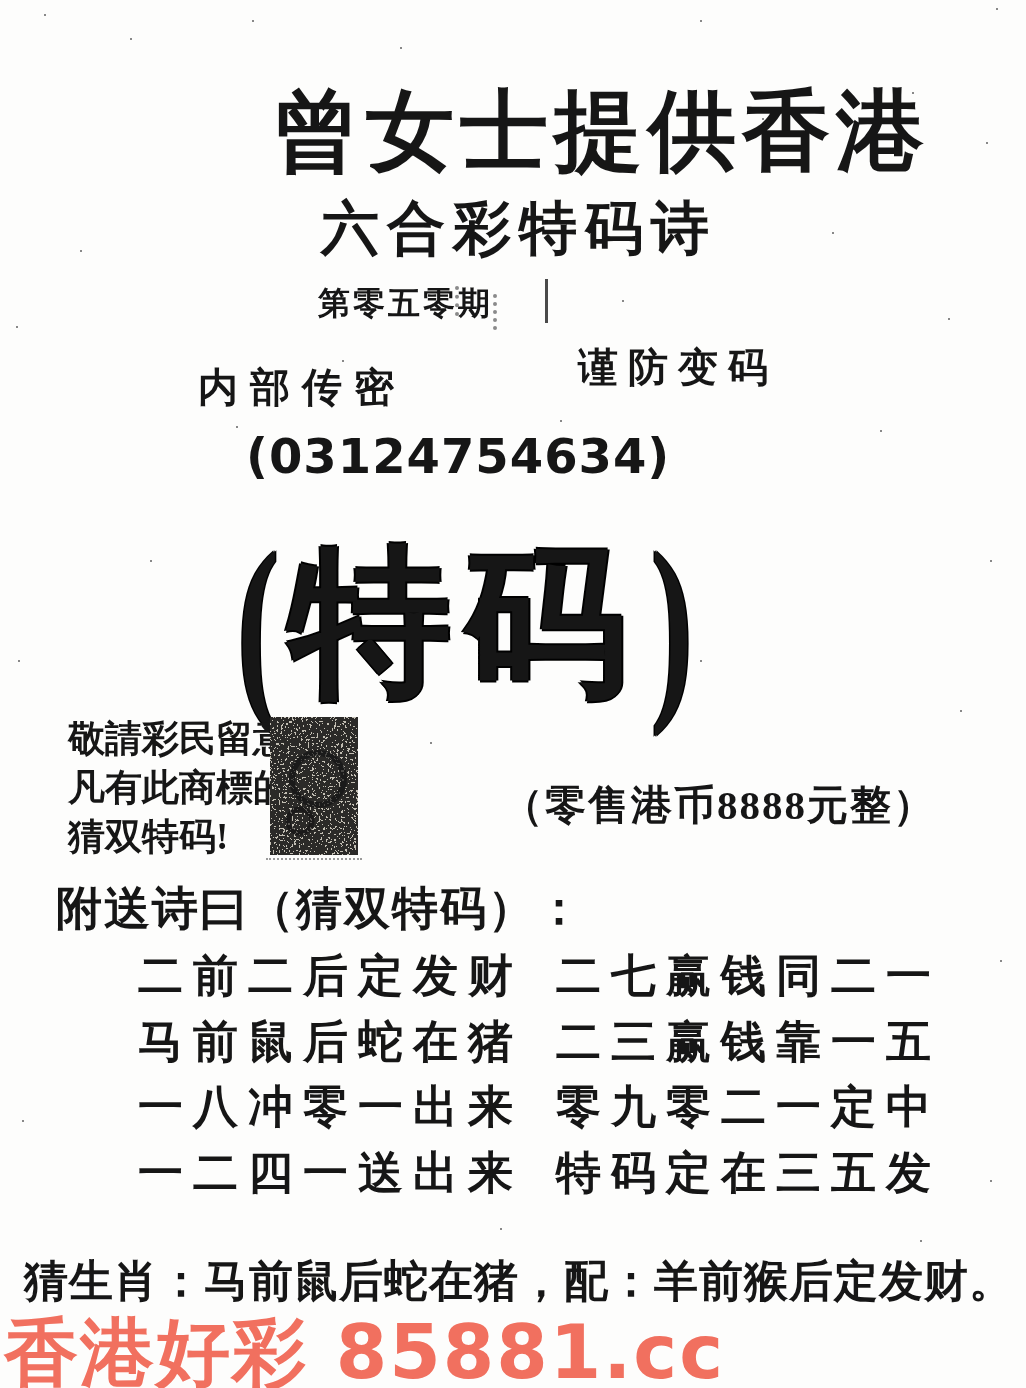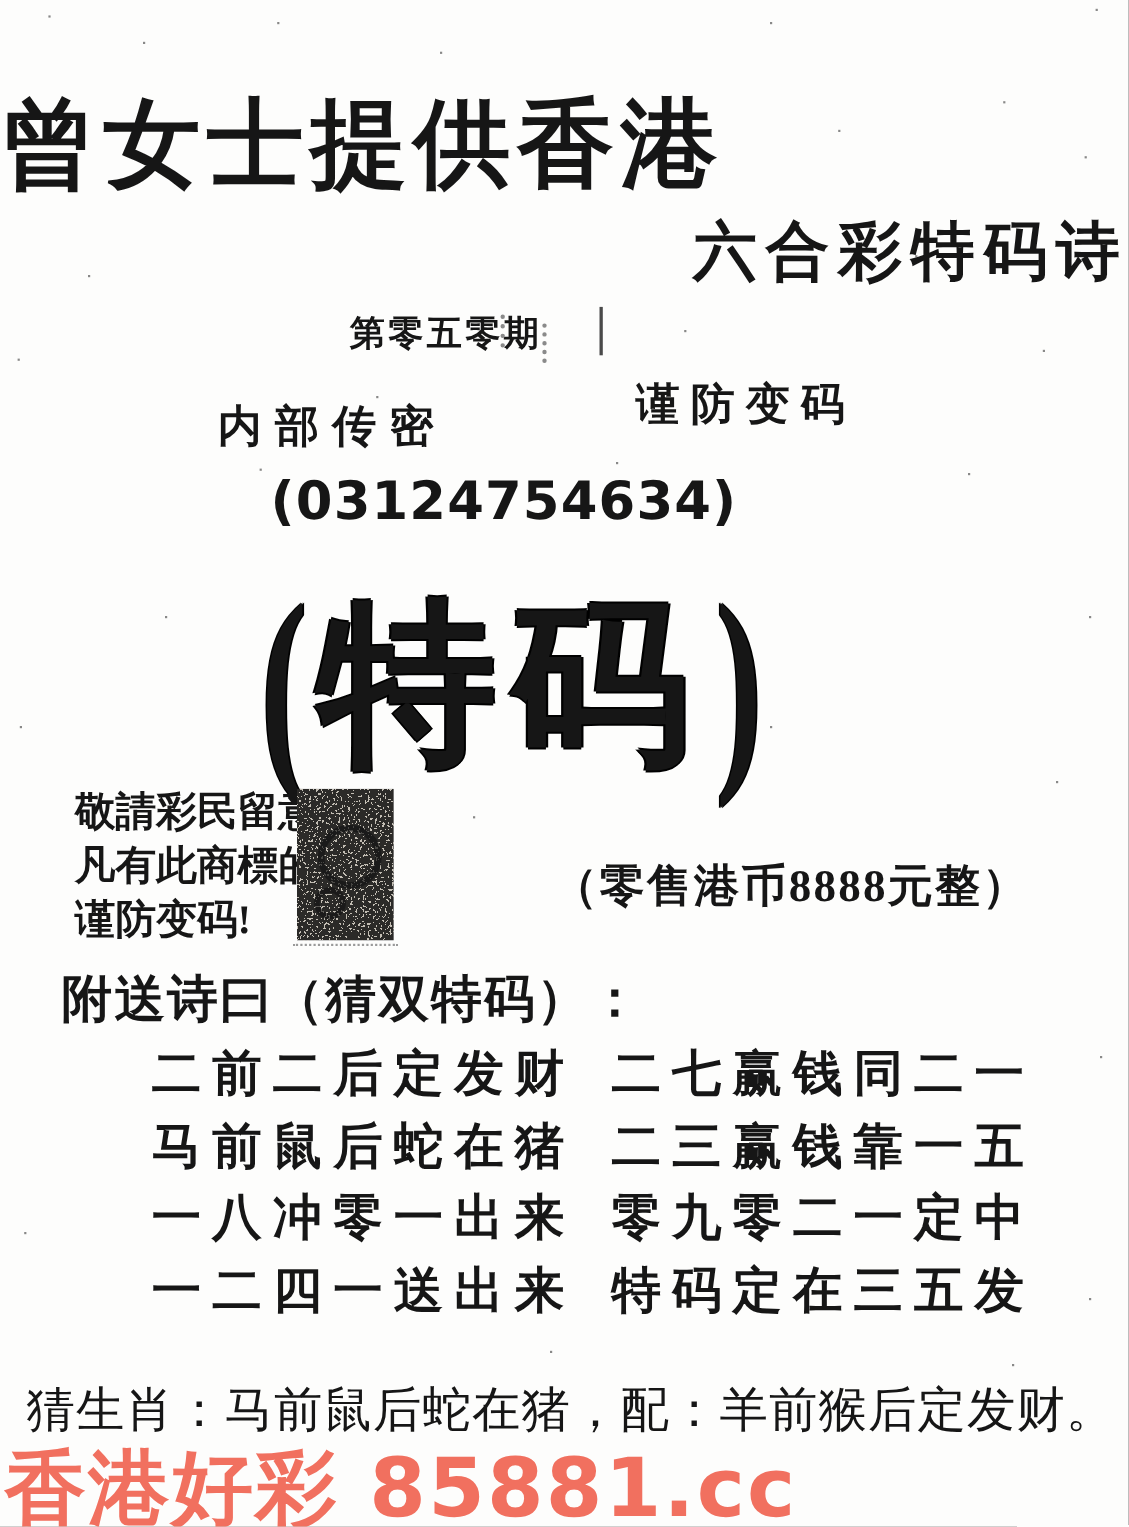--- a/index.html
+++ b/index.html
@@ -20,26 +20,26 @@
       832px 232px 0 0 #3c3c3c, 948px 318px 0 0 #3c3c3c, 16px 326px 0 0 #3c3c3c,
       236px 426px 0 0 #3c3c3c, 342px 360px 0 0 #3c3c3c, 622px 300px 0 0 #3c3c3c,
       18px 660px 0 0 #3c3c3c, 990px 560px 0 0 #3c3c3c, 960px 710px 0 0 #3c3c3c,
       430px 742px 0 0 #3c3c3c, 470px 900px 0 0 #3c3c3c, 1000px 960px 0 0 #3c3c3c,
       22px 1120px 0 0 #3c3c3c, 990px 1180px 0 0 #3c3c3c, 920px 1240px 0 0 #3c3c3c,
       700px 660px 0 0 #3c3c3c, 150px 560px 0 0 #3c3c3c, 80px 250px 0 0 #3c3c3c,
       560px 420px 0 0 #3c3c3c, 880px 430px 0 0 #3c3c3c, 500px 1228px 0 0 #3c3c3c;
   }
   .title{
     position:absolute; left:0; right:96px; top:72px; margin:0;
-    text-align:left; font-size:88px; font-weight:bold; letter-spacing:6px;
+    text-align:right; font-size:88px; font-weight:bold; letter-spacing:6px;
     white-space:nowrap;
   }
   .subtitle{
     position:absolute; left:12px; right:0; top:190px; margin:0;
-    text-align:right; font-size:58px; font-weight:bold; letter-spacing:8px;
+    text-align:center; font-size:58px; font-weight:bold; letter-spacing:8px;
     white-space:nowrap;
   }
   .issue{
     position:absolute; left:318px; top:282px;
     font-size:32px; font-weight:bold; letter-spacing:3px; white-space:nowrap;text-align:center;
   }
   .dotcol{position:absolute; width:0; border-left:4px dotted #8a8a8a;}
   .dotcol.d1{left:455px; top:286px; height:30px;}
   .dotcol.d2{left:493px; top:294px; height:36px;}
   .issue-bar{position:absolute; left:545px; top:279px; width:3px; height:44px; background:#4a4a4a;}
@@ -91,21 +91,21 @@
   }
   .poem-col{position:absolute; top:944px;}
   .poem-col.left{left:138px;}
   .poem-col.right{left:556px;}
   .poem-line{
     height:65.5px; line-height:65.5px;
     font-size:45px; font-weight:bold; letter-spacing:10px; white-space:nowrap;
   }
   .zodiac{
     position:absolute; left:24px; top:1252px;
-    font-size:44px; font-weight:normal; letter-spacing:1px; white-space:nowrap;
+    font-size:44px; font-weight:bold; letter-spacing:1px; white-space:nowrap;
   }
   .watermark{
     position:absolute; left:4px; top:1304px; z-index:2;
     font-family:"DejaVu Sans","Liberation Sans",sans-serif;
     font-size:74px; font-weight:bold; letter-spacing:2px; white-space:nowrap;
     color:#f1705f;
   }
 </style>
 </head>
 <body>
@@ -129,21 +129,21 @@
 
   <div class="big">
     <span class="paren open">(</span>
     <span class="bigtext">特码</span>
     <span class="paren close">)</span>
   </div>
 
   <div class="notice">
     <div class="notice-line">敬請彩民留意</div>
     <div class="notice-line">凡有此商標的</div>
-    <div class="notice-line">谨防变码!</div>
+    <div class="notice-line">猜双特码!</div>
   </div>
 
   <div class="stamp">
     <svg width="88" height="138" xmlns="http://www.w3.org/2000/svg">
       <defs>
         <filter id="stampNoise" x="0" y="0" width="100%" height="100%">
           <feTurbulence type="fractalNoise" baseFrequency="0.45" numOctaves="3" seed="7" result="t"></feTurbulence>
           <feColorMatrix in="t" type="luminanceToAlpha" result="a"></feColorMatrix>
           <feComponentTransfer in="a" result="a2">
             <feFuncA type="discrete" tableValues="0 0 0 1 1"></feFuncA>

